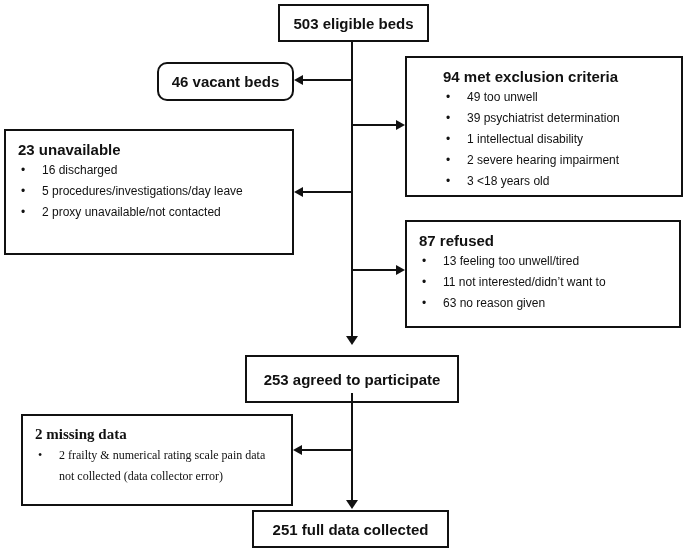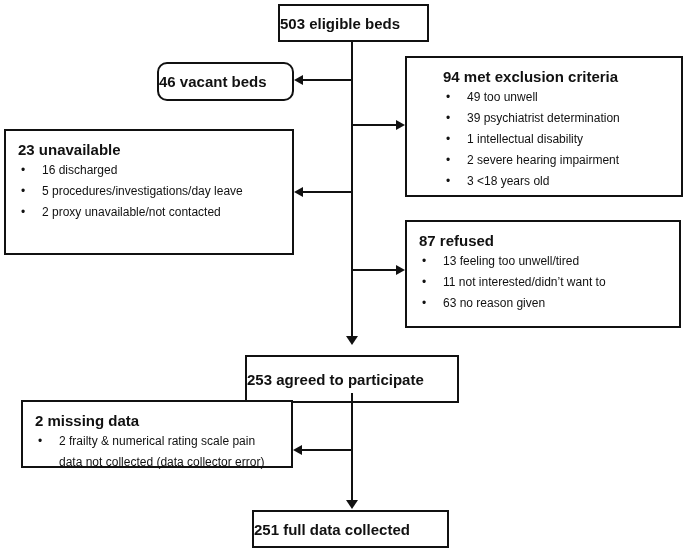--- a/index.html
+++ b/index.html
@@ -14,20 +14,21 @@
     overflow: hidden;
   }
   .box {
     position: absolute;
     border: 2px solid #111111;
     background: #ffffff;
   }
   .box.center {
     display: flex;
     align-items: center;
+    justify-content: center;
     font-weight: 700;
     font-size: 15px;
     text-align: center;
   }
   .box.detail { padding: 8px 10px 6px 10px; }
   .box-title {
     font-weight: 700;
     font-size: 15px;
     line-height: 21px;
     padding-left: 2px;
@@ -90,21 +91,21 @@
       <li>13 feeling too unwell/tired</li>
       <li>11 not interested/didn’t want to</li>
       <li>63 no reason given</li>
     </ul>
   </div>
 
   <div class="box center" style="left:245px; top:345px; width:214px; height:48px;margin-top:10px;">
     <span>253 agreed to participate</span>
   </div>
 
-  <div class="box detail" style="left:21px; top:400px; width:272px; height:68px;">
+  <div class="box detail" style="left:21px; top:414px; width:272px; height:92px;font-family:Liberation Serif, serif;">
     <div class="box-title">2 missing data</div>
     <ul>
       <li style="max-width:250px;">2 frailty &amp; numerical rating scale pain data not collected (data collector error)</li>
     </ul>
   </div>
 
   <div class="box center" style="left:252px; top:510px; width:197px; height:38px;">
     <span>251 full data collected</span>
   </div>
 

